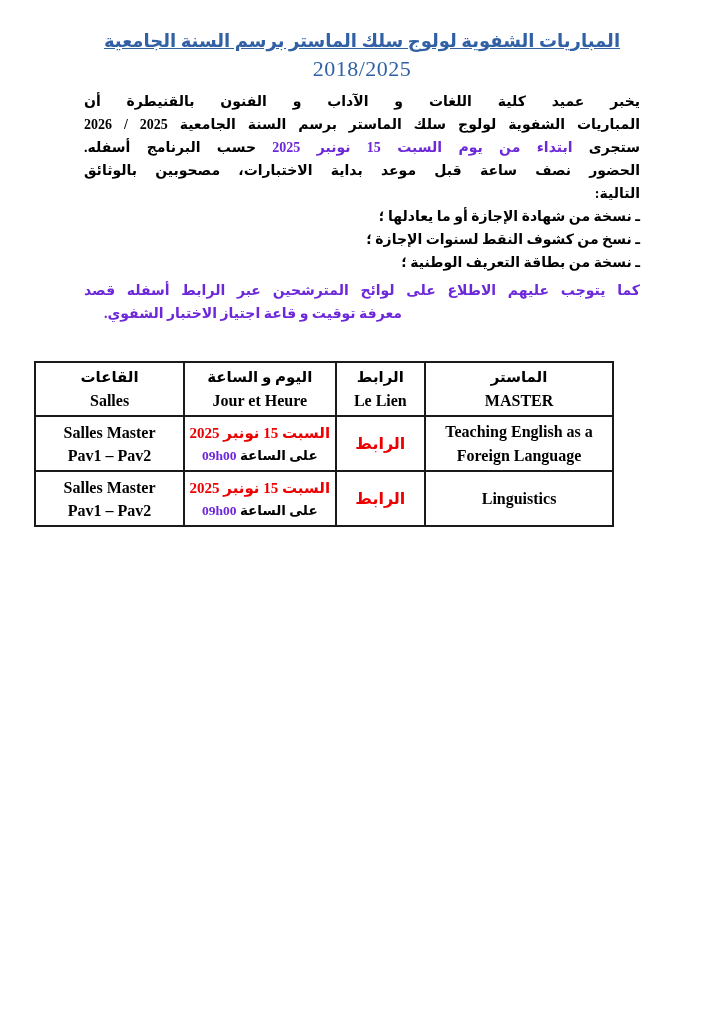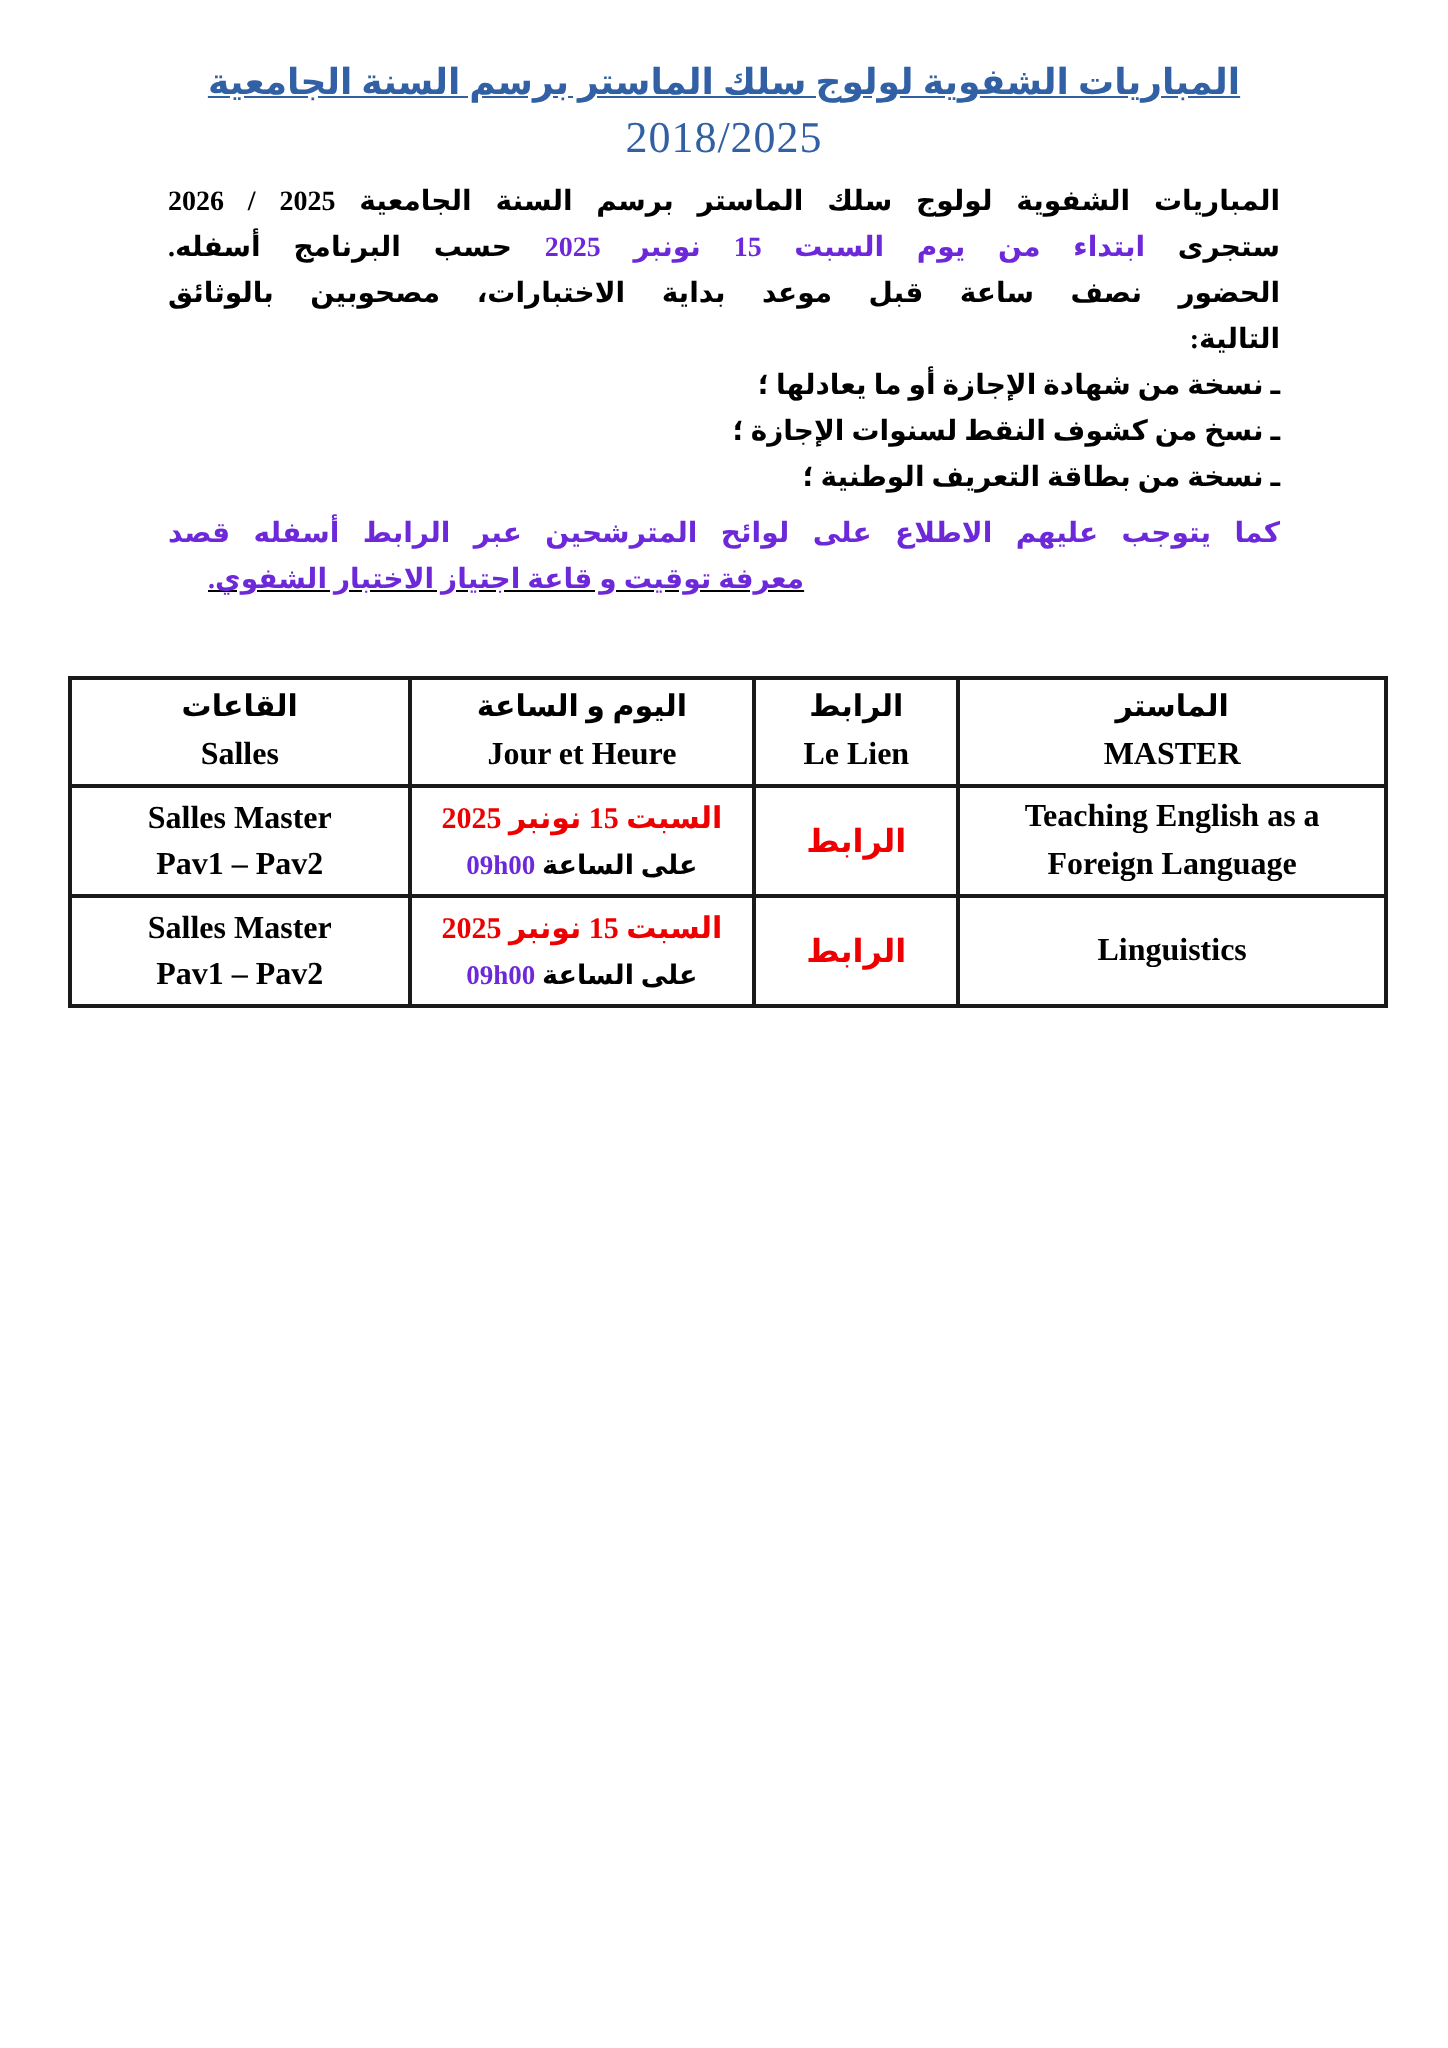--- a/index.html
+++ b/index.html
@@ -20,27 +20,27 @@
   }
   
   .body-text{
     direction:rtl;
     margin:6px 84px 0 84px;
     font-size:14px;font-weight:bold;line-height:23px;
   }
   .bline{min-height:23px;}
   .bline.justify{text-align:justify;text-align-last:justify;}
   .bline.right{text-align:right;}
-  .bline.left{text-align:left;padding-left:20px;text-decoration:underline;}
+  .bline.left{text-align:left;padding-left:20px;}
   .bline.notice-gap{margin-top:5px;}
   .red{color:#6d28d9;}
   
   table.schedule{
     border-collapse:collapse;table-layout:fixed;
-    width:660px;margin:36px 0 0 34px;
+    width:580px;margin:36px 0 0 34px;
     font-weight:bold;
   }
   table.schedule th, table.schedule td{
     border:2px solid #1a1a1a;
     text-align:center;vertical-align:middle;
     padding:2px 4px;overflow:hidden;
   }
   table.schedule thead tr{height:52px;}
   table.schedule tbody tr{height:55px;}
   .hd-ar{font-size:15px;direction:rtl;line-height:24px;}
@@ -55,20 +55,21 @@
 <body>
 
 <div class="page">
 
   <div class="doc-title">
     <div class="t1">المباريات الشفوية لولوج سلك الماستر برسم السنة الجامعية</div>
     <div class="t2">2018/2025</div>
   </div>
 
   <div class="body-text" id="body-lines">
+      <div class="bline justify"><span>يخبر عميد كلية اللغات و الآداب و الفنون بالقنيطرة أن</span></div>
       <div class="bline justify"><span>المباريات الشفوية لولوج سلك الماستر برسم السنة الجامعية 2025 / 2026</span></div>
       <div class="bline justify"><span>ستجرى </span><span class="red">ابتداء من يوم السبت 15 نونبر 2025</span><span> حسب البرنامج أسفله.</span></div>
       <div class="bline justify"><span>الحضور نصف ساعة قبل موعد بداية الاختبارات، مصحوبين بالوثائق</span></div>
       <div class="bline right"><span>التالية:</span></div>
       <div class="bline right"><span>ـ نسخة من شهادة الإجازة أو ما يعادلها ؛</span></div>
       <div class="bline right"><span>ـ نسخ من كشوف النقط لسنوات الإجازة ؛</span></div>
       <div class="bline right"><span>ـ نسخة من بطاقة التعريف الوطنية ؛</span></div>
       <div class="bline justify notice-gap"><span class="red">كما يتوجب عليهم الاطلاع على لوائح المترشحين عبر الرابط أسفله قصد</span></div>
       <div class="bline left"><span class="red">معرفة توقيت و قاعة اجتياز الاختبار الشفوي.</span></div>
     </div>

